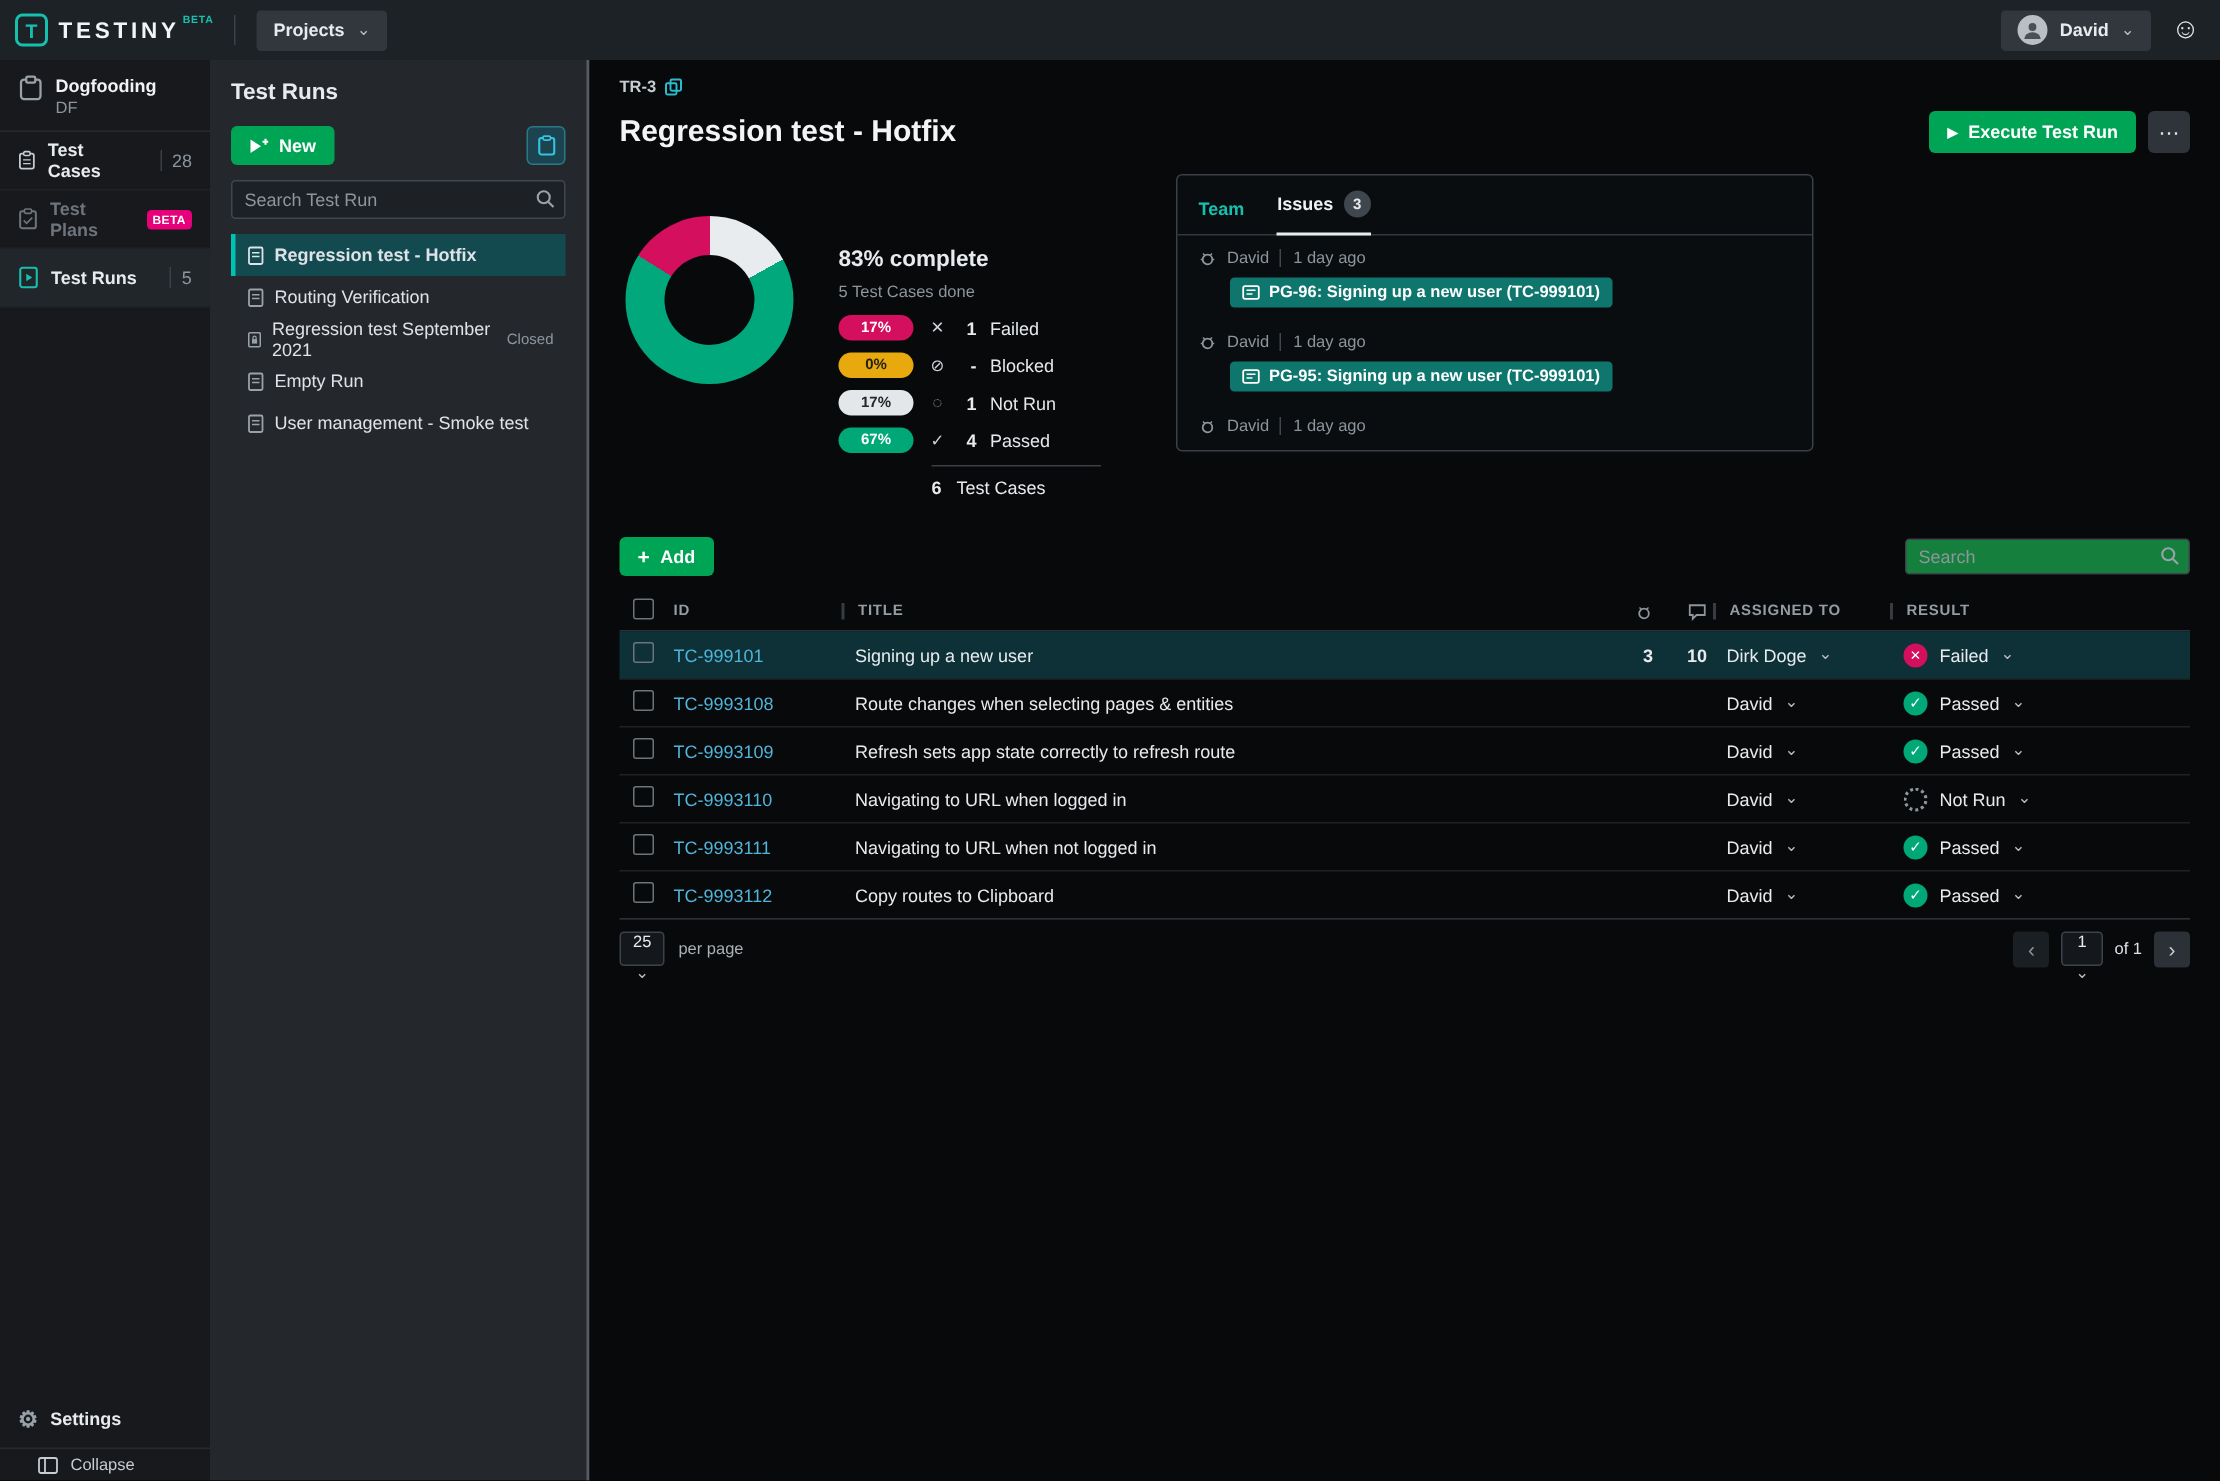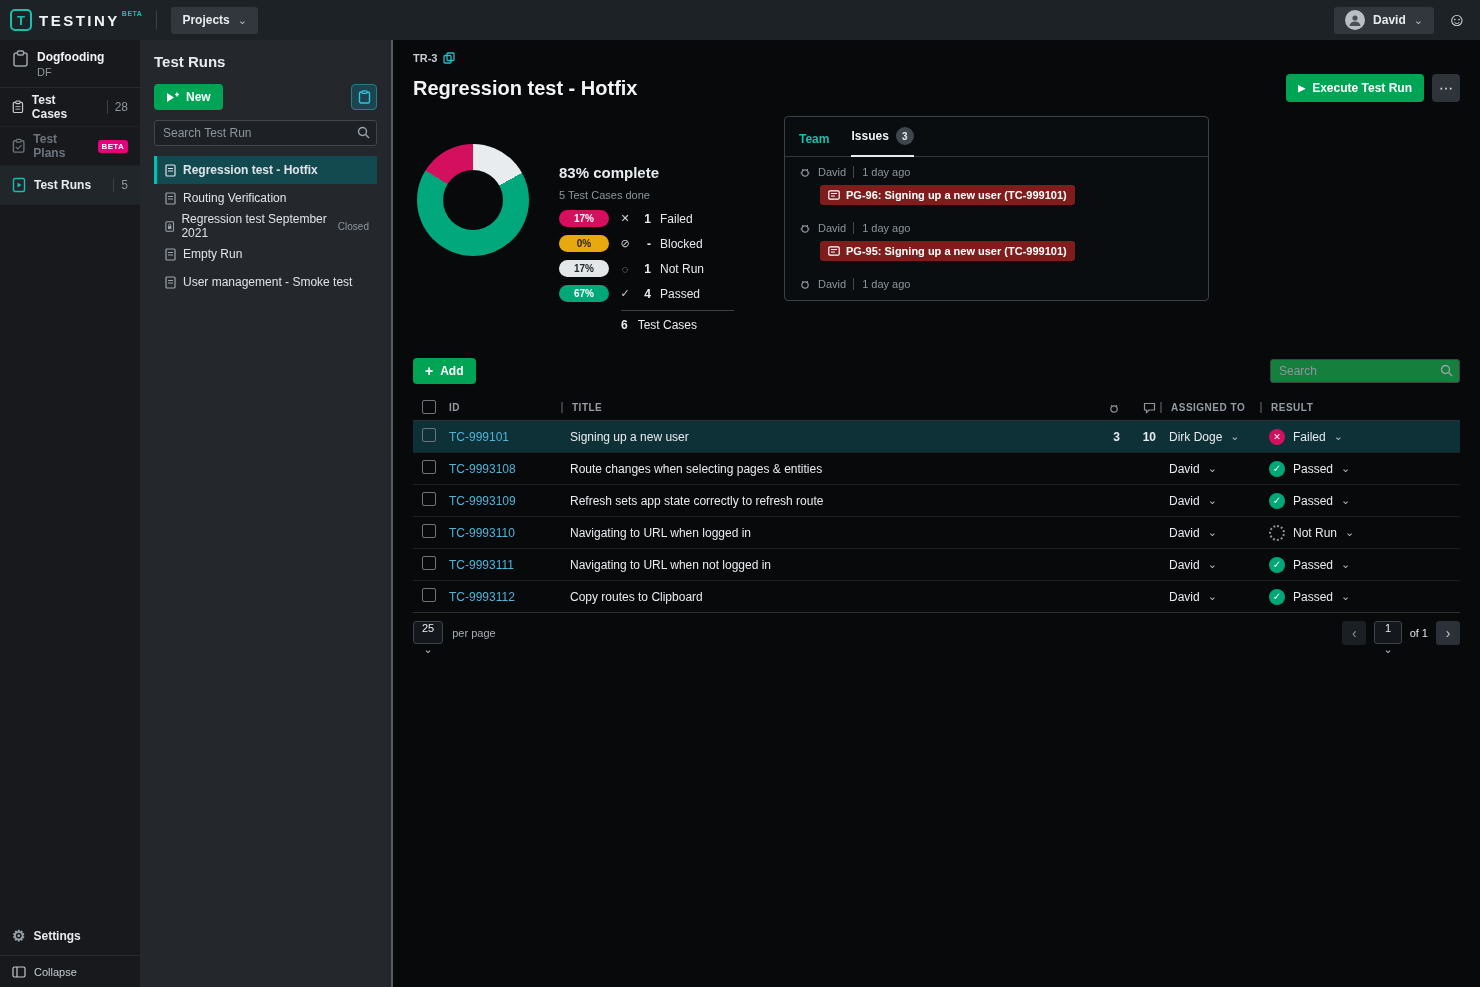--- a/index.html
+++ b/index.html
@@ -29,21 +29,21 @@
   .project-name { font-weight:bold; font-size:12px; color:#f0f2f4; }
   .project-code { font-size:11px; color:#8d959d; margin-top:2px; }
   .nav-item { height:39px; display:flex; align-items:center; gap:8px; padding:0 12px; font-size:12px; font-weight:bold; color:#e8ebee; cursor:pointer; border-bottom:1px solid #1e2226; }
   .nav-item .count { color:#8d959d; font-weight:normal; border-left:1px solid #3a4046; padding-left:7px; margin-left:14px; }
   .nav-item.disabled { color:#6d747b; }
   .nav-item.active { background:#21262b; }
   .soon { background:#e6007a; color:#fff; font-size:8px; font-weight:bold; border-radius:3px; padding:2px 4px; letter-spacing:.3px; }
   .sidebar-bottom { margin-top:auto; }
   .side-settings { height:38px; display:flex; align-items:center; gap:8px; padding:0 12px; font-weight:bold; cursor:pointer; }
   .gear { color:#9aa2a9; font-size:15px; }
-  .side-collapse { height:32px; display:flex; align-items:center; gap:8px; padding:0 12px; font-size:11px; color:#c6ccd1; border-top:1px solid #262b30; cursor:pointer; }
+  .side-collapse { height:22px; display:flex; align-items:center; gap:8px; padding:0 25px; font-size:11px; color:#c6ccd1; border-top:1px solid #262b30; cursor:pointer; }
 
   
   .runs-panel { width:253px; background:#24282d; flex-shrink:0; padding:13px 14px; border-right:2px solid #555c63; position:relative; }
   .runs-title { font-size:15px; font-weight:bold; margin-bottom:14px; }
   .runs-actions { display:flex; align-items:center; justify-content:space-between; margin-bottom:10px; }
   .btn-green { background:#00a455; border:none; color:#fff; font-weight:bold; font-size:12px; height:26px; border-radius:4px; display:inline-flex; align-items:center; gap:7px; padding:0 12px; cursor:pointer; }
   .sq-btn { width:26px; height:26px; border-radius:4px; background:#1b4450; border:1px solid #2a7a85; display:flex; align-items:center; justify-content:center; cursor:pointer; }
   .search-wrap { position:relative; }
   .search-wrap input { width:100%; height:26px; background:#1d2125; border:1px solid #40464d; border-radius:3px; color:#dfe3e7; font-size:12px; padding:0 26px 0 8px; font-family:"Liberation Sans", sans-serif; }
   .search-wrap input::placeholder { color:#8d959d; }
@@ -85,37 +85,37 @@
   
   .activity { margin-left:50px; width:425px; height:185px; border:1px solid #3a4046; border-radius:4px; background:#0a0d10; overflow:hidden; }
   .tabs { display:flex; align-items:flex-end; gap:22px; padding:0 14px; height:40px; border-bottom:1px solid #33383e; }
   .tab { font-size:12px; font-weight:bold; padding-bottom:10px; cursor:pointer; display:flex; align-items:center; gap:7px; }
   .tab.team { color:#17c0ae; }
   .tab.issues { color:#f0f2f4; border-bottom:2px solid #e8eaec; margin-bottom:-1px; }
   .tab-badge { width:18px; height:18px; border-radius:50%; background:#40464d; color:#e8ebee; font-size:10px; display:flex; align-items:center; justify-content:center; font-weight:bold; }
   .act-item { padding:9px 14px 4px 14px; }
   .act-head { display:flex; align-items:center; gap:7px; color:#8d959d; font-size:11px; }
   .act-time { border-left:1px solid #40464d; padding-left:8px; }
-  .issue-chip { margin:7px 0 4px 21px; display:inline-flex; align-items:center; gap:6px; background:#7f1d1d; border-radius:3px; padding:4px 8px; color:#fff; font-size:11px; font-weight:bold; cursor:pointer; }
+  .issue-chip { margin:7px 0 4px 21px; display:inline-flex; align-items:center; gap:6px; background:#0f766e; border-radius:3px; padding:4px 8px; color:#fff; font-size:11px; font-weight:bold; cursor:pointer; }
 
   
   .table-block { margin-top:26px; }
   .table-toolbar { display:flex; align-items:center; margin-bottom:11px; }
   .table-toolbar .search-wrap { margin-left:auto; width:190px; }
   .table-toolbar .search-wrap input { height:24px; background:#15803d; border-color:#3d434a; }
   .table-toolbar .search-wrap .search-ico { top:5px; }
   .thead { display:flex; align-items:center; height:26px; color:#949ca4; font-size:10px; font-weight:bold; letter-spacing:.5px; border-bottom:1px solid #2a3036; }
   .trow { display:flex; align-items:center; height:32px; border-bottom:1px solid #1d2227; font-size:12px; }
   .trow.selected { background:#0d3137; }
   .c-cb { width:36px; padding-left:9px; }
   .c-id { width:112px; }
   .c-title { flex:1; padding-left:9px; }
   .c-def { width:34px; text-align:right; display:flex; justify-content:flex-end; }
   .c-com { width:40px; text-align:right; display:flex; justify-content:flex-end; padding-right:4px; }
-  .c-assigned { width:100px; padding-left:9px; }
+  .c-assigned { width:118px; padding-left:9px; }
   .c-result { width:200px; padding-left:9px; }
   .thead .c-title, .thead .c-assigned, .thead .c-result { border-left:2px solid #363c42; }
   .cb { width:14px; height:14px; border:1px solid #6d747b; border-radius:2px; background:transparent; display:inline-block; cursor:pointer; }
   .id-link { color:#4fb4d8; cursor:pointer; }
   .cell-flex { display:flex; align-items:center; gap:8px; cursor:pointer; }
   .res-ico { width:16px; height:16px; border-radius:50%; display:flex; align-items:center; justify-content:center; font-size:9px; color:#fff; flex-shrink:0; }
   .res-failed { background:#d40f5e; }
   .res-passed { background:#00a878; font-size:10px; }
   .res-notrun { background:transparent; border:2px dotted #8d959d; }
   .num { font-weight:bold; }

